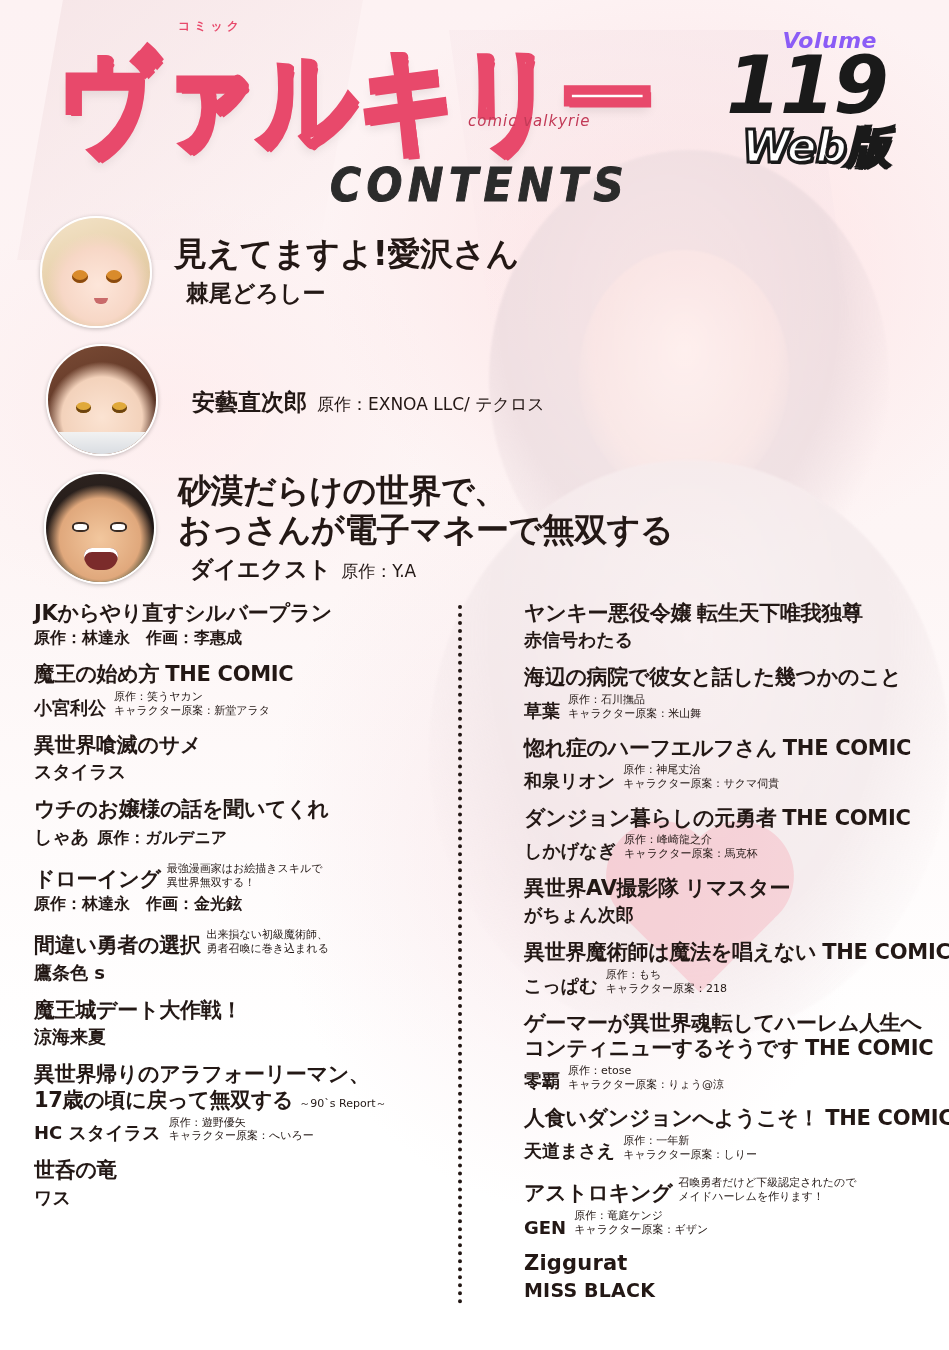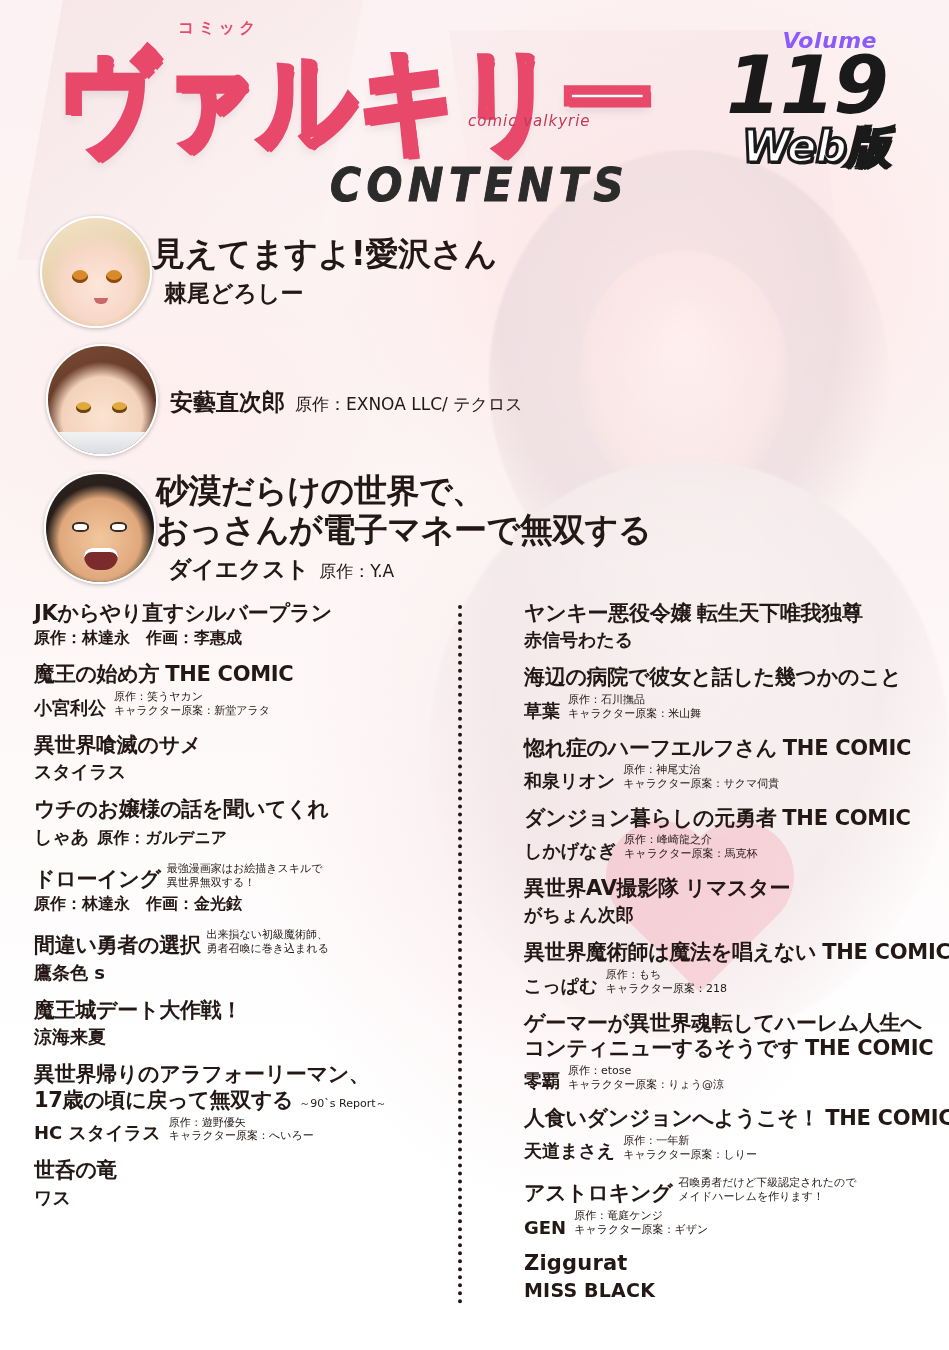--- a/index.html
+++ b/index.html
@@ -126,21 +126,21 @@
       -1px -1px 0 #e8496b,
       0 6px 10px rgba(0,0,0,0.10);
     white-space: nowrap;
     transform: scaleY(1.18);
     transform-origin: left top;
   }
   .logo-furi {
     position: absolute;
     left: 178px;
     top: 18px;
-    font-size: 16px;
+    font-size: 12px;
     font-weight: bold;
     letter-spacing: 4px;
     color: #e8496b;
   }
   .logo-roman {
     position: absolute;
     left: 468px;
     top: 112px;
     font-size: 15px;
     letter-spacing: 1px;
@@ -198,20 +198,21 @@
 
   
   .featured {
     position: relative;
     margin-top: 6px;
     padding: 0 40px;
   }
   .feat-row {
     display: flex;
     align-items: center;
+    gap: 22px;
     margin-bottom: 16px;
   }
   .feat-row.r2 { margin-left: 6px; }
   .feat-row.r3 { margin-left: 4px; }
   .avatar {
     width: 108px;
     height: 108px;
     border-radius: 50%;
     flex: 0 0 auto;
     border: 2px solid #ffffff;

